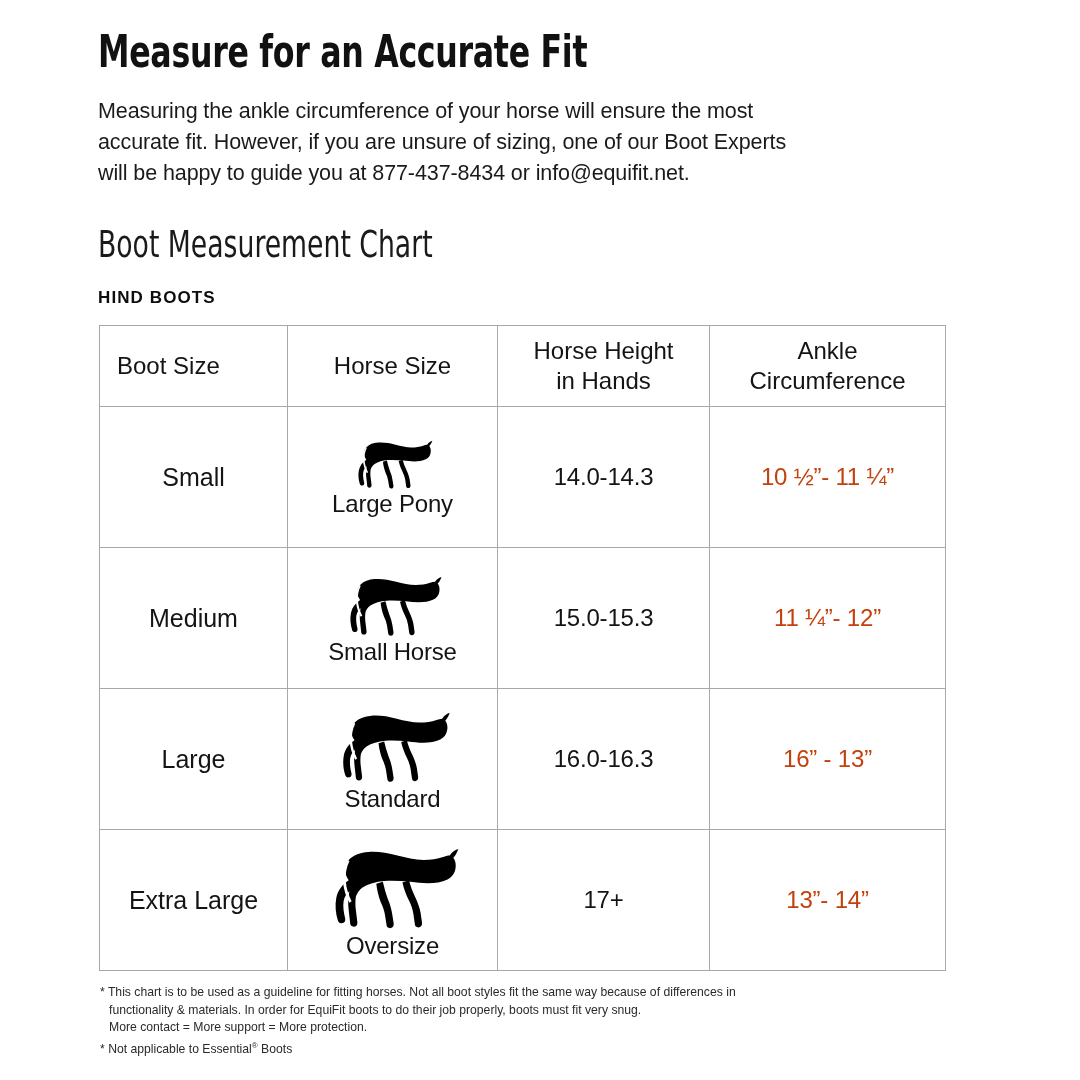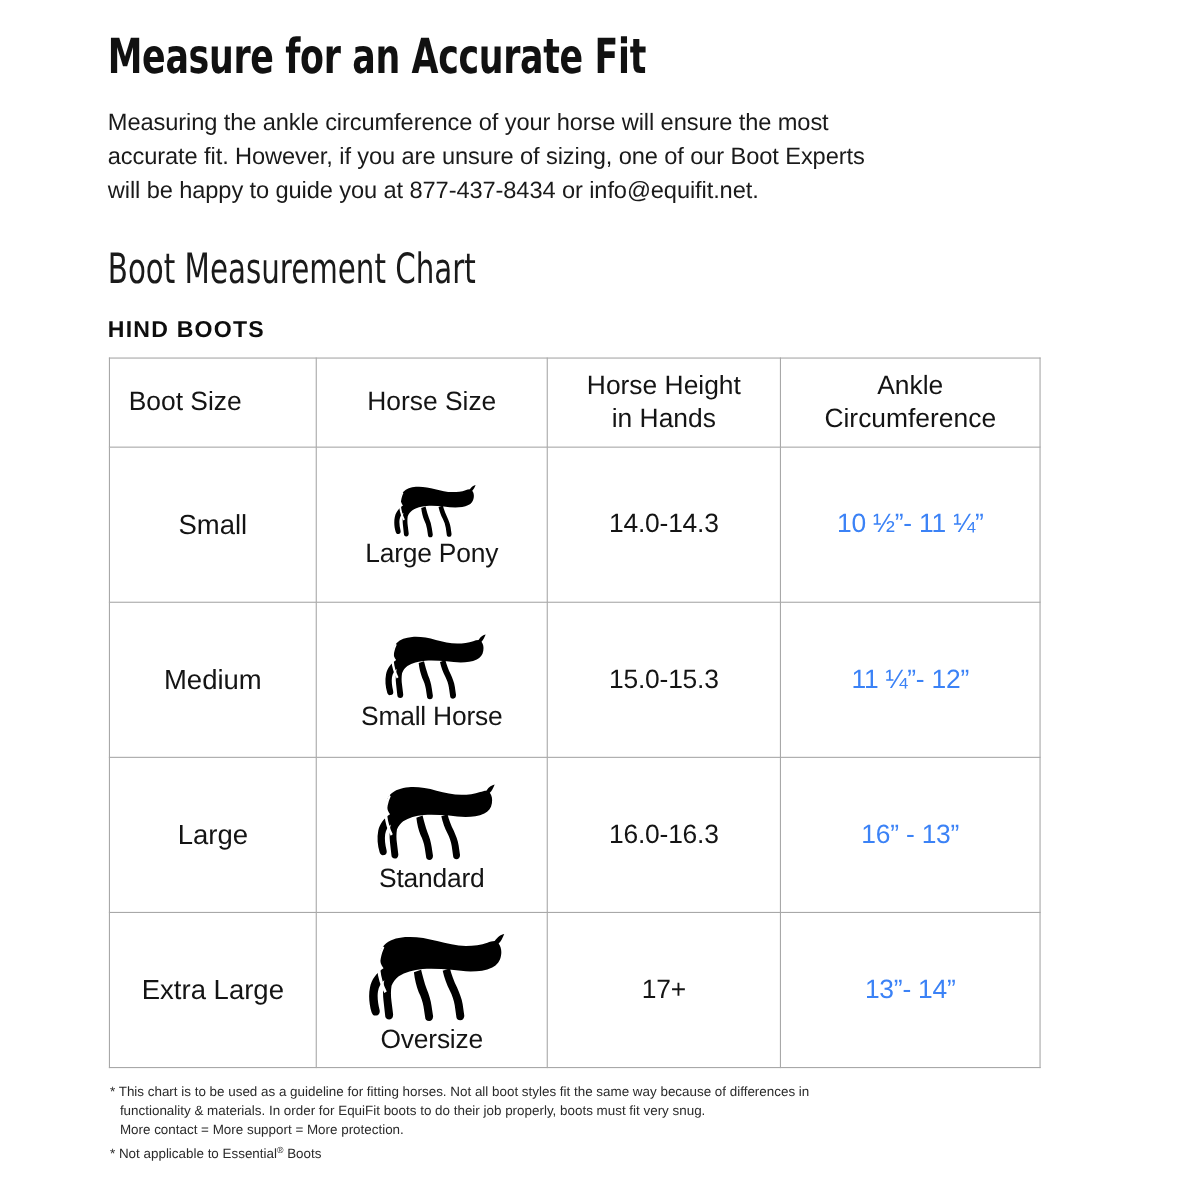--- a/index.html
+++ b/index.html
@@ -61,21 +61,21 @@
     color: #1a1a1a;
     transform: scaleX(0.78);
     transform-origin: left top;
     white-space: nowrap;
   }
 
   .sub-title {
     position: absolute;
     left: 98px;
     top: 288px;
-    font-size: 21px;
+    font-size: 17px;
     font-weight: 700;
     letter-spacing: 1.1px;
     color: #0d0d0d;
   }
 
   
   .chart-table {
     position: absolute;
     left: 99px;
     top: 325px;
@@ -116,21 +116,21 @@
     font-size: 25px;
     color: #141414;
   }
   .num-cell {
     font-size: 24px;
     color: #141414;
     letter-spacing: -0.2px;
   }
   .ankle-cell {
     font-size: 24px;
-    color: #3b82f6;
+    color: #c2410c;
     letter-spacing: -0.2px;
   }
 
   .horse-cell {
     padding: 0;
   }
   .horse-wrap {
     display: flex;
     flex-direction: column;
     align-items: center;

